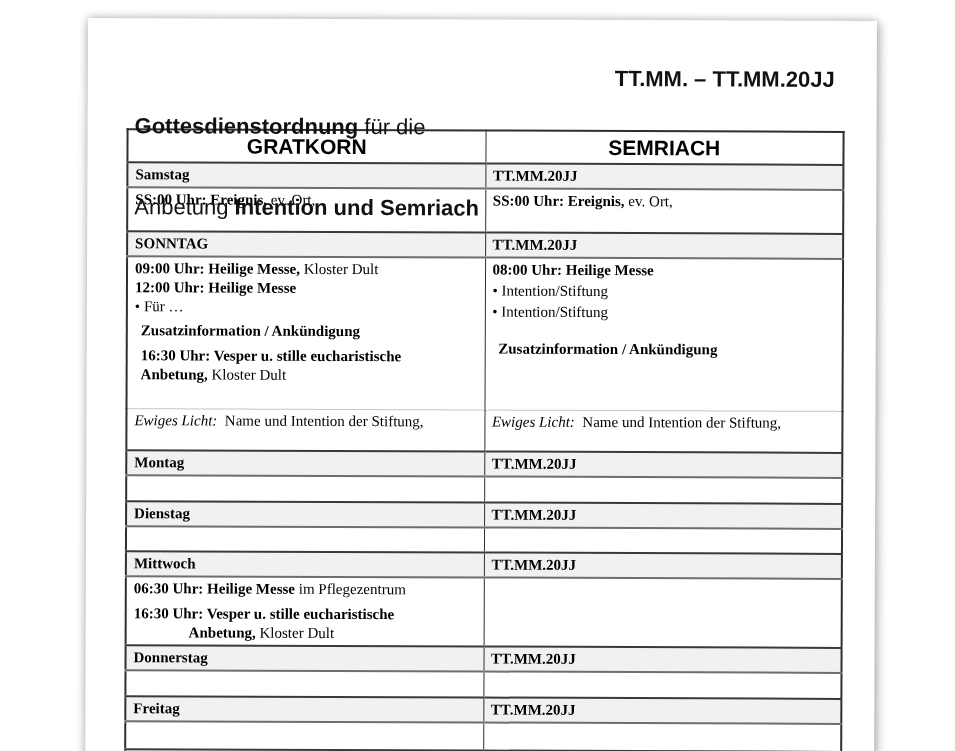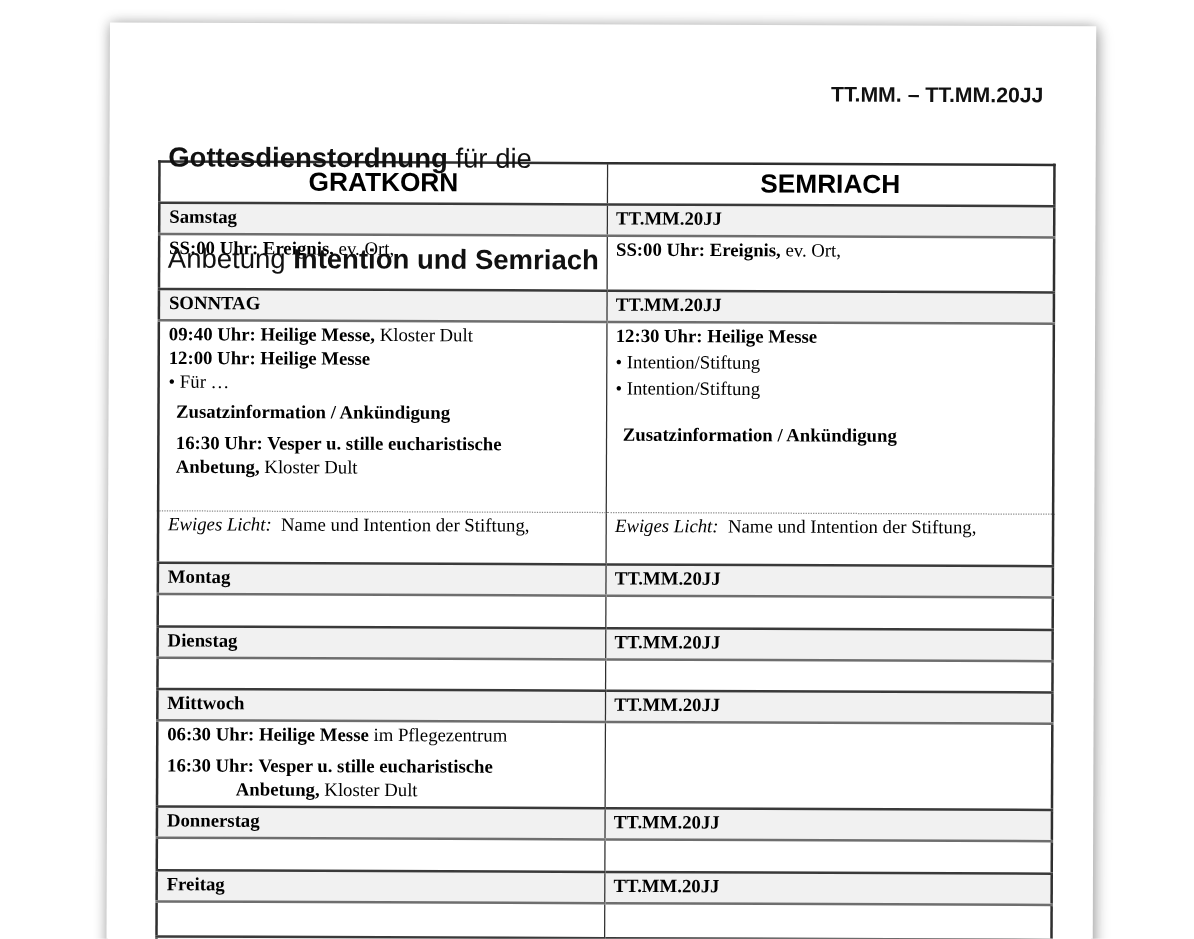--- a/index.html
+++ b/index.html
@@ -21,21 +21,21 @@
   .doc-header { position: relative; height: 110px; }
   .doc-title {
     position: absolute; left: 47px; top: 40px;
     font-family: "Liberation Sans", sans-serif;
     font-size: 22px; line-height: 27px; color: #111;
     white-space: pre-wrap;
   }
   .doc-date {
     position: absolute; right: 42px; top: 46px;
     font-family: "Liberation Sans", sans-serif;
-    font-size: 17px; font-weight: bold; color: #111;
+    font-size: 22px; font-weight: bold; color: #111;
     white-space: pre-wrap;
   }
   .b { font-weight: bold; }
   .i { font-style: italic; margin-top: 41px; }
   table.sched {
     border-collapse: collapse; table-layout: fixed;
     width: 718px; margin-left: 39px;
     border: 2px solid #2f2f2f;
   }
   .sched th, .sched td { border: 1px solid #2f2f2f; vertical-align: top; }
@@ -95,29 +95,29 @@
             <td>
               <div class="para"><span class="b">SS:00 Uhr: Ereignis,</span><span> ev. Ort,</span></div>
             </td>
           </tr>
           <tr class="day" style="height: 22px;">
             <td>SONNTAG</td>
             <td>TT.MM.20JJ</td>
           </tr>
           <tr class="dottedBottom" style="height: 152px;">
             <td>
-              <div class="para"><span class="b">09:40 Uhr: Heilige Messe,</span><span> Kloster Dult</span></div>
+              <div class="para"><span class="b">09:00 Uhr: Heilige Messe,</span><span> Kloster Dult</span></div>
               <div class="para"><span class="b">12:00 Uhr: Heilige Messe</span></div>
               <div class="para"><span>• </span><span>Für …</span></div>
               <div class="para" style="margin-top: 5px; margin-left: 6px;"><span class="b">Zusatzinformation / Ankündigung</span></div>
               <div class="para" style="margin-top: 6px; margin-left: 6px;"><span class="b">16:30 Uhr: Vesper u. stille eucharistische</span></div>
               <div class="para" style="margin-left: 6px;"><span class="b">Anbetung,</span><span> Kloster Dult</span></div>
             </td>
             <td>
-              <div class="para"><span class="b">12:30 Uhr: Heilige Messe</span></div>
+              <div class="para"><span class="b">08:00 Uhr: Heilige Messe</span></div>
               <div class="para" style="margin-top: 2px;"><span>• </span><span>Intention/Stiftung</span></div>
               <div class="para" style="margin-top: 2px;"><span>• </span><span>Intention/Stiftung</span></div>
               <div class="para" style="margin-top: 18px; margin-left: 6px;"><span class="b">Zusatzinformation / Ankündigung</span></div>
             </td>
           </tr>
           <tr class="dottedTop " style="height: 42px;">
             <td>
               <div class="para"><span class="i">Ewiges Licht:</span><span>  Name und Intention der Stiftung,</span></div>
             </td>
             <td>

